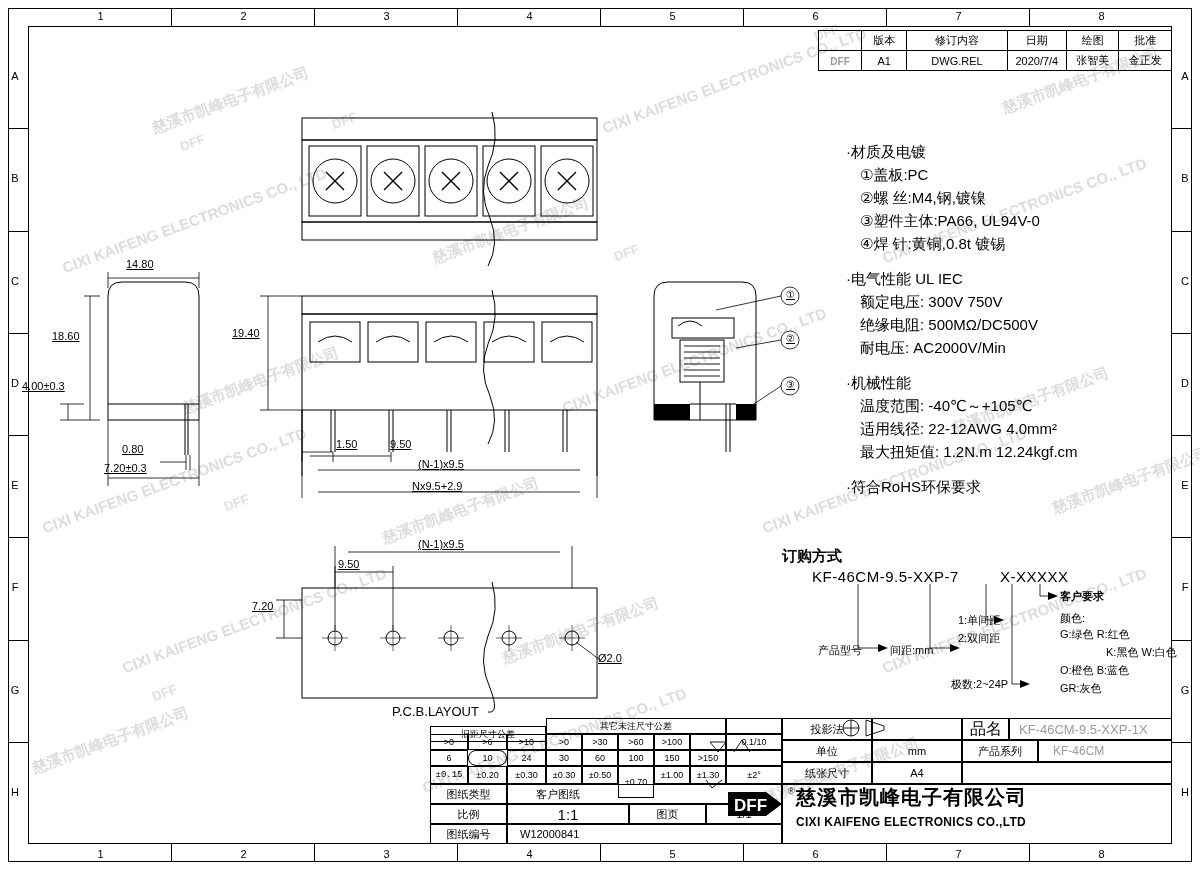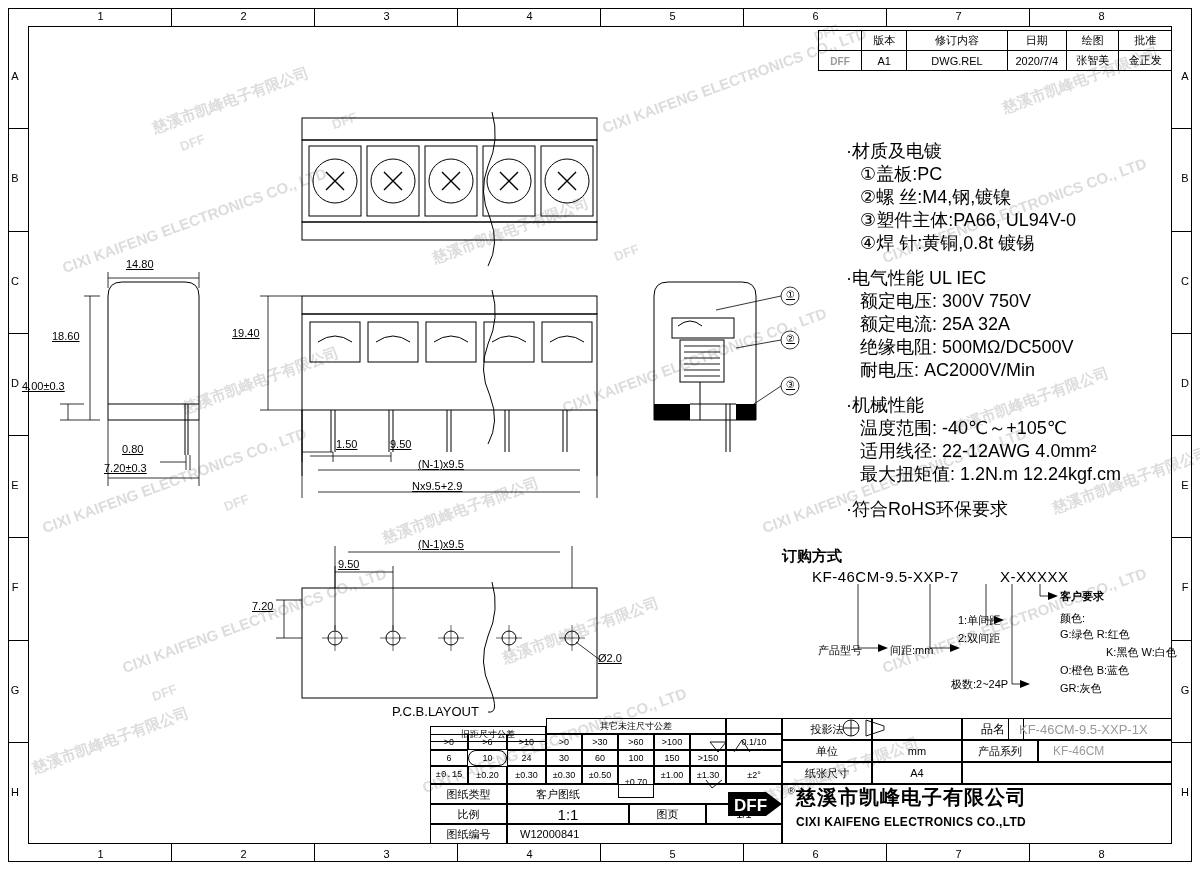--- a/index.html
+++ b/index.html
@@ -11,21 +11,21 @@
   .lft{display:flex;align-items:center;}
   
   #frame-outer{left:8px;top:8px;width:1184px;height:854px;border:1.5px solid #000;box-sizing:border-box;}
   #frame-inner{left:28px;top:26px;width:1144px;height:818px;border:1px solid #000;box-sizing:border-box;}
   .zn-t,.zn-b{font-size:11px;color:#000;}
   .tick{background:#000;}
   
   #revtable{left:818px;top:30px;width:354px;border-collapse:collapse;}
   #revtable td{border:1px solid #000;font-size:11px;text-align:center;height:19px;padding:0;}
   
-  #spec{left:846px;top:140px;width:330px;font-size:18px;line-height:23px;color:#000;}
+  #spec{left:846px;top:140px;width:330px;font-size:15px;line-height:23px;color:#000;}
   #spec .grp{margin-bottom:12px;}
   #spec .bullet{margin-left:0;}
   #spec .ind{margin-left:14px;}
   .dimtxt{font-size:11px;color:#000;text-decoration:underline;}
   
   #tb{left:430px;top:718px;width:742px;height:126px;}
   .small9{font-size:9px;}
   .gray{color:#9a9a9a;}
   .wm{position:absolute;color:rgba(150,150,150,.33);font-size:15px;font-weight:bold;white-space:nowrap;transform:rotate(-20deg);transform-origin:left top;pointer-events:none;}
   .wmlogo{position:absolute;color:rgba(150,150,150,.30);font-size:13px;font-weight:bold;transform:rotate(-20deg);transform-origin:left top;pointer-events:none;}
@@ -354,21 +354,20 @@
       <div class="grp">
         <div class="bullet">·材质及电镀</div>
         <div class="ind">①盖板:PC</div>
         <div class="ind">②螺 丝:M4,钢,镀镍</div>
         <div class="ind">③塑件主体:PA66, UL94V-0</div>
         <div class="ind">④焊 针:黄铜,0.8t 镀锡</div>
       </div>
       <div class="grp">
         <div class="bullet">·电气性能      UL        IEC</div>
         <div class="ind">额定电压: 300V     750V</div>
-        <div class="ind">额定电流: 25A      32A</div>
         <div class="ind">绝缘电阻: 500MΩ/DC500V</div>
         <div class="ind">耐电压: AC2000V/Min</div>
       </div>
       <div class="grp">
         <div class="bullet">·机械性能</div>
         <div class="ind">温度范围: -40℃～+105℃</div>
         <div class="ind">适用线径: 22-12AWG 4.0mm²</div>
         <div class="ind">最大扭矩值: 1.2N.m 12.24kgf.cm</div>
       </div>
       <div class="grp">
@@ -432,21 +431,21 @@
     <div class="abs bd ctr" style="left:77px;top:66px;width:275px;height:20px;font-size:11px;justify-content:flex-start;padding-left:28px;">客户图纸</div>
     <div class="abs bd ctr" style="left:0;top:86px;width:77px;height:20px;font-size:11px;">比例</div>
     <div class="abs bd ctr" style="left:77px;top:86px;width:122px;height:20px;font-size:15px;">1:1</div>
     <div class="abs bd ctr" style="left:199px;top:86px;width:77px;height:20px;font-size:11px;">图页</div>
     <div class="abs bd ctr" style="left:276px;top:86px;width:76px;height:20px;font-size:11px;">1/1</div>
     <div class="abs bd ctr" style="left:0;top:106px;width:77px;height:20px;font-size:11px;">图纸编号</div>
     <div class="abs bd ctr" style="left:77px;top:106px;width:275px;height:20px;font-size:11px;justify-content:flex-start;padding-left:12px;">W12000841</div>
 
     <div class="abs bd ctr" style="left:352px;top:0;width:90px;height:22px;font-size:11px;">投影法</div>
     <div class="abs bd ctr" style="left:442px;top:0;width:90px;height:22px;font-size:11px;"></div>
-    <div class="abs bd ctr" style="left:532px;top:0;width:62px;height:22px;font-size:12px;">品名</div>
+    <div class="abs bd ctr" style="left:532px;top:0;width:48px;height:22px;font-size:16px;">品名</div>
     <div class="abs bd lft gray" style="left:578px;top:0;width:164px;height:22px;font-size:13px;padding-left:10px;">KF-46CM-9.5-XXP-1X</div>
 
     <div class="abs bd ctr" style="left:352px;top:22px;width:90px;height:22px;font-size:11px;">单位</div>
     <div class="abs bd ctr" style="left:442px;top:22px;width:90px;height:22px;font-size:11px;">mm</div>
     <div class="abs bd ctr" style="left:532px;top:22px;width:76px;height:22px;font-size:11px;">产品系列</div>
     <div class="abs bd lft gray" style="left:608px;top:22px;width:134px;height:22px;font-size:12px;padding-left:14px;">KF-46CM</div>
 
     <div class="abs bd ctr" style="left:352px;top:44px;width:90px;height:22px;font-size:11px;">纸张尺寸</div>
     <div class="abs bd ctr" style="left:442px;top:44px;width:90px;height:22px;font-size:11px;">A4</div>
     <div class="abs bd" style="left:532px;top:44px;width:210px;height:22px;"></div>

